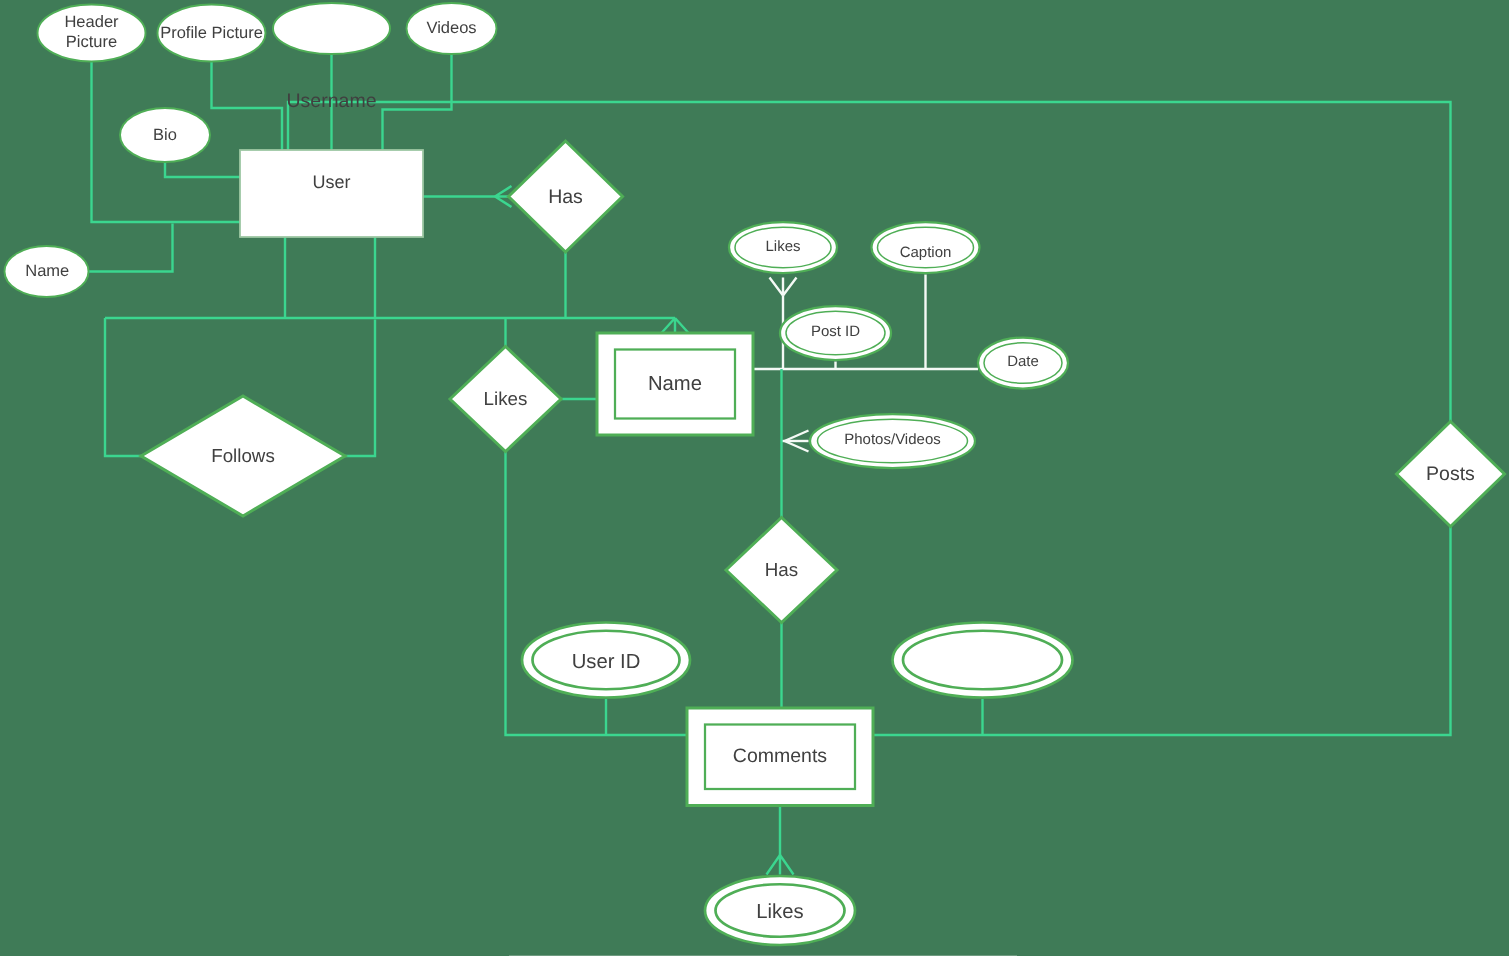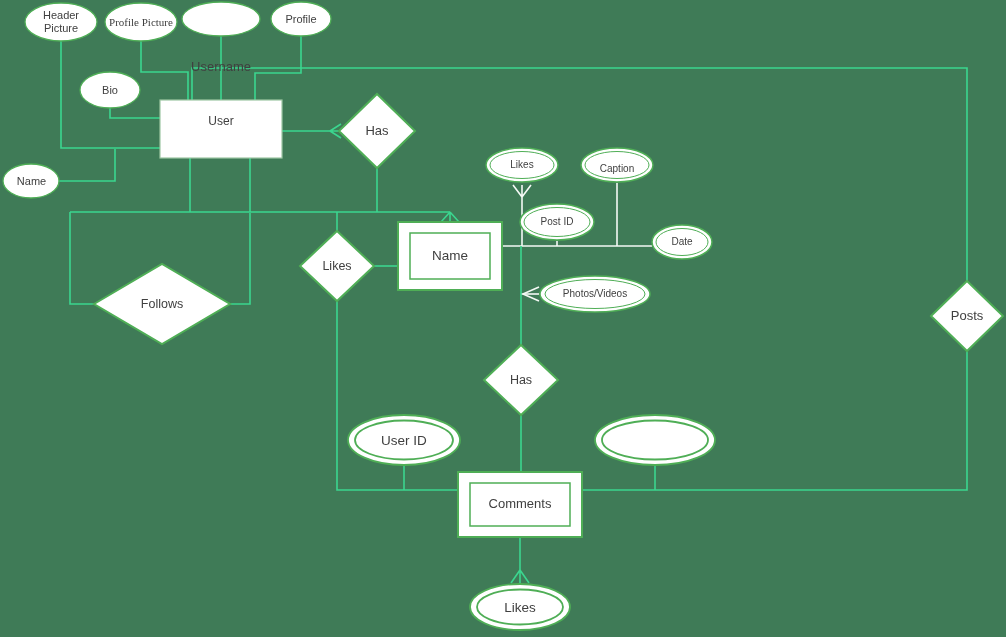--- a/index.html
+++ b/index.html
@@ -119,23 +119,23 @@
   <div class="lbl" style="left:398px;top:222px;width:104px;height:68px;font-size:13.5px;">Name</div>
   <div class="lbl" style="left:458px;top:472px;width:124px;height:65px;font-size:13px;border-radius:21px;">Comments</div>
 
   <div class="lbl" style="left:339px;top:94px;width:76px;height:74px;font-size:13px;">Has</div>
   <div class="lbl" style="left:300px;top:231px;width:74px;height:70px;font-size:12.5px;">Likes</div>
   <div class="lbl" style="left:94px;top:264px;width:136px;height:80px;font-size:12.5px;">Follows</div>
   <div class="lbl" style="left:484px;top:345px;width:74px;height:70px;font-size:12.5px;">Has</div>
   <div class="lbl" style="left:931px;top:281px;width:72px;height:70px;font-size:13px;">Posts</div>
 
   <div class="lbl" style="left:25px;top:3px;width:72px;height:38px;font-size:11px;">Header Picture</div>
-  <div class="lbl" style="left:105px;top:3px;width:72px;height:38px;font-size:11px;font-family:Liberation Serif, serif;">Profile Picture</div>
+  <div class="lbl" style="left:105px;top:3px;width:72px;height:38px;font-size:11px;">Profile Picture</div>
   <div class="lbl" style="left:182px;top:2px;width:78px;height:34px;font-size:13px;margin-top:48px;">Username</div>
-  <div class="lbl" style="left:271px;top:2px;width:60px;height:34px;font-size:11px;">Profile</div>
+  <div class="lbl" style="left:271px;top:2px;width:60px;height:34px;font-size:11px;">Videos</div>
   <div class="lbl" style="left:80px;top:72px;width:60px;height:36px;font-size:11px;">Bio</div>
   <div class="lbl" style="left:3px;top:164px;width:57px;height:34px;font-size:11px;">Name</div>
 
   <div class="lbl" style="left:486px;top:148px;width:72px;height:34px;font-size:10px;">Likes</div>
   <div class="lbl" style="left:581px;top:148px;width:72px;height:42px;font-size:10px;">Caption</div>
   <div class="lbl" style="left:520px;top:204px;width:74px;height:36px;font-size:10px;">Post ID</div>
   <div class="lbl" style="left:652px;top:225px;width:60px;height:34px;font-size:10px;">Date</div>
   <div class="lbl" style="left:540px;top:276px;width:110px;height:36px;font-size:10px;">Photos/Videos</div>
 
   <div class="lbl" style="left:348px;top:415px;width:112px;height:51px;font-size:13.5px;">User ID</div>

